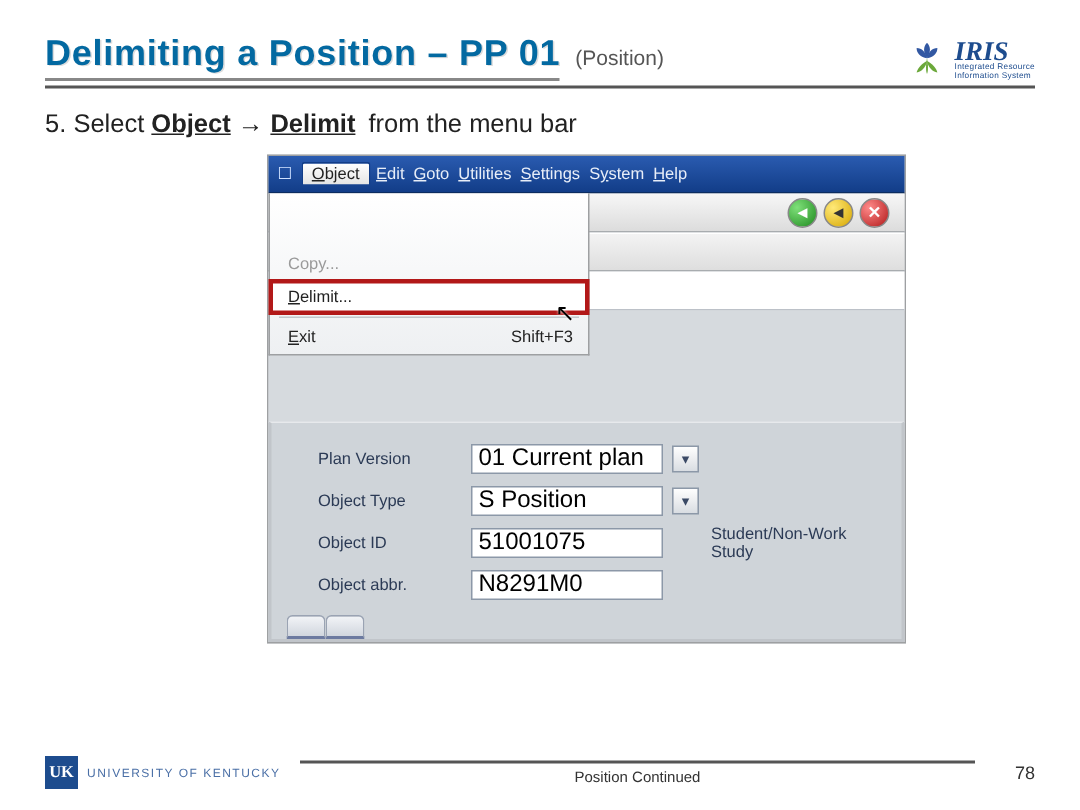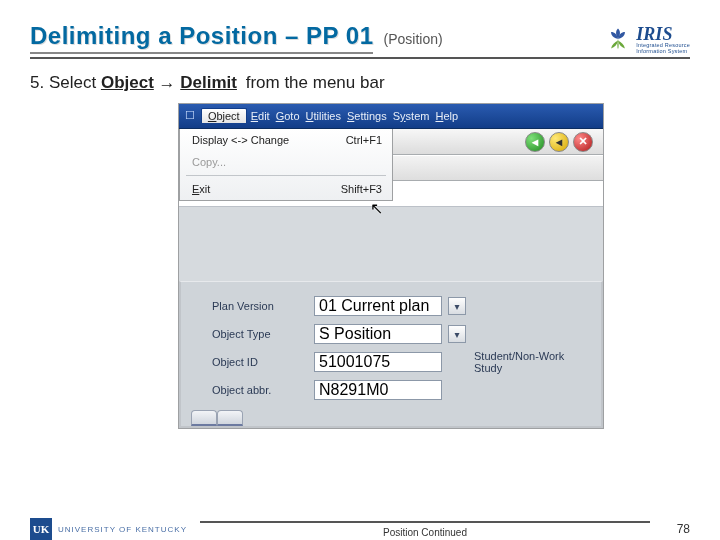--- a/index.html
+++ b/index.html
@@ -77,21 +77,21 @@
   .dropdown {
     position: relative; background: linear-gradient(#fff,#eef0f2);
     border: 1px solid #9ea0a2; border-top: none; width: 214px;
     font-size: 11px; color: #222;
   }
   .dd-row {
     display: flex; justify-content: space-between; align-items: center;
     padding: 4px 10px 4px 12px; height: 22px;
   }
   .dd-sep { border-top: 1px solid #c2c6ca; margin: 2px 6px; }
-  .dd-row.disabled { color: #9a9a9a; }
+  .dd-row.disabled { color: #9a9a9a; margin-top: 36px; }
   .dd-row.highlight {
     outline: 3px solid #b21818; outline-offset: -2px;
     background: #fff;
   }
   .cursor {
     position: absolute; left: 190px; top: 70px; font-size: 16px; color: #000;
     text-shadow: 0 0 2px #fff;
   }
 
   .secondbar {
@@ -124,21 +124,21 @@
   }
   .tab {
     background: linear-gradient(#f2f4f7,#d1d6de);
     border: 1px solid #9aa3b3; border-bottom: 2px solid #6c7aa0;
     border-radius: 4px 4px 0 0; font-size: 11px; color: #2b3a55;
     padding: 3px 12px 0 12px; height: 16px;
   }
 
   
   .footer {
-    position: absolute; left: 30px; right: 30px; bottom: 0;
+    position: absolute; left: 30px; right: 30px; bottom: 14px;
     display: grid; grid-template-columns: 170px 1fr 40px;
     align-items: center;
   }
   .uk-logo {
     display: flex; align-items: center; gap: 6px;
     background: linear-gradient(90deg,#1d4c8e 0 22px, #234f8f00 22px);
     height: 22px;
   }
   .uk-mono {
     width: 22px; height: 22px; background: #1d4c8e; color: #fff;
@@ -201,26 +201,26 @@
     </div>
 
     <div style="position:relative;">
       <div class="toolbar-row">
         <span class="tbtn g-green">◄</span>
         <span class="tbtn g-yellow">◄</span>
         <span class="tbtn g-red">✕</span>
       </div>
 
       <div class="dropdown" style="position:absolute; left:0; top:0; z-index:5;">
-        <div class="dd-row">
-          <span>Display &lt;-&gt; Change</span>
-          <span>Ctrl+F1</span>
-        </div>
         <div class="dd-row disabled">
           <span>Copy...</span>
+            <span></span>
+        </div>
+        <div class="dd-row highlight">
+          <span><span class="mnem">D</span>elimit...</span>
             <span></span>
         </div>
         <div class="dd-sep"></div>
         <div class="dd-row">
           <span><span class="mnem">E</span>xit</span>
           <span>Shift+F3</span>
         </div>
         <span class="cursor">↖</span>
       </div>
 

